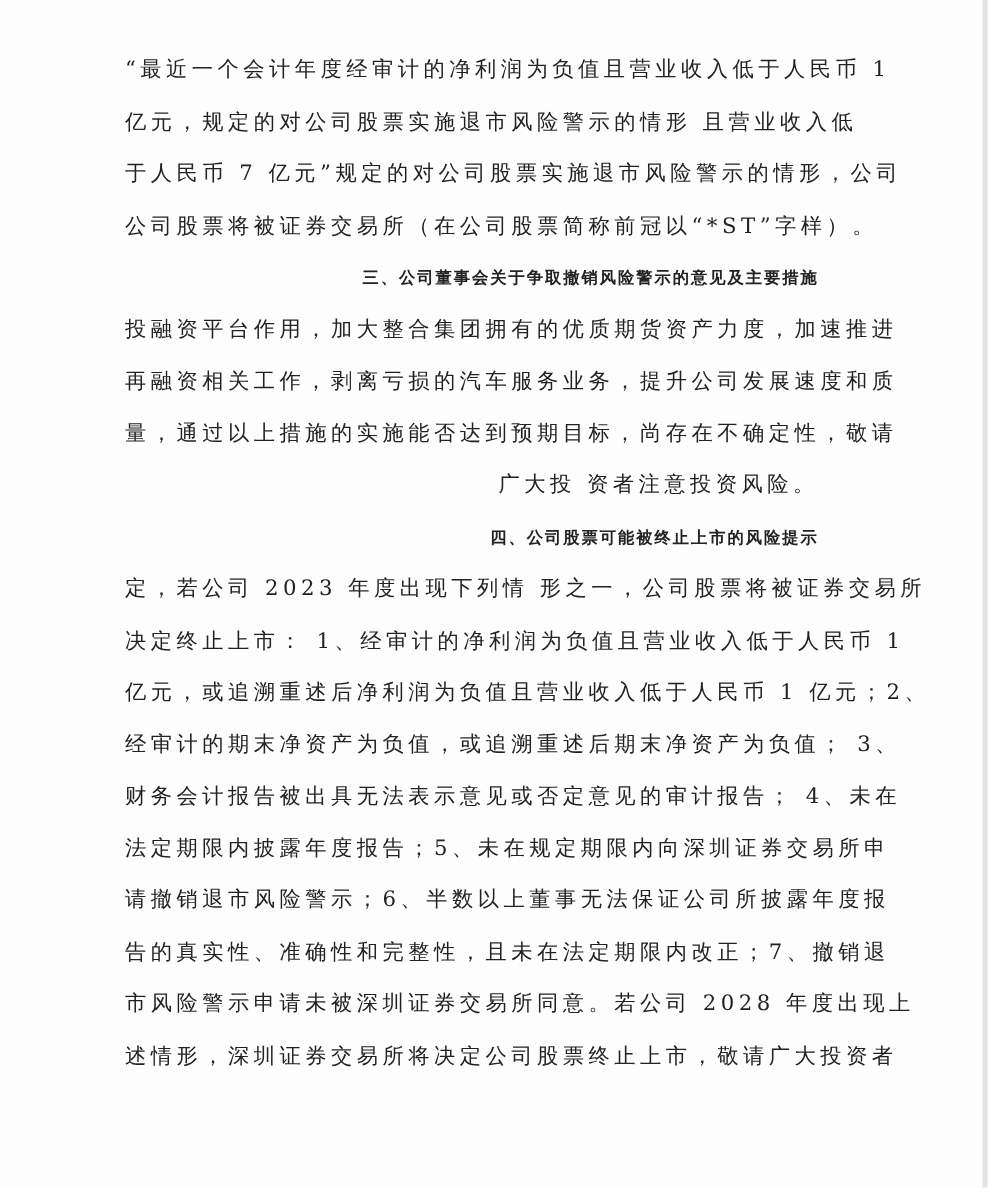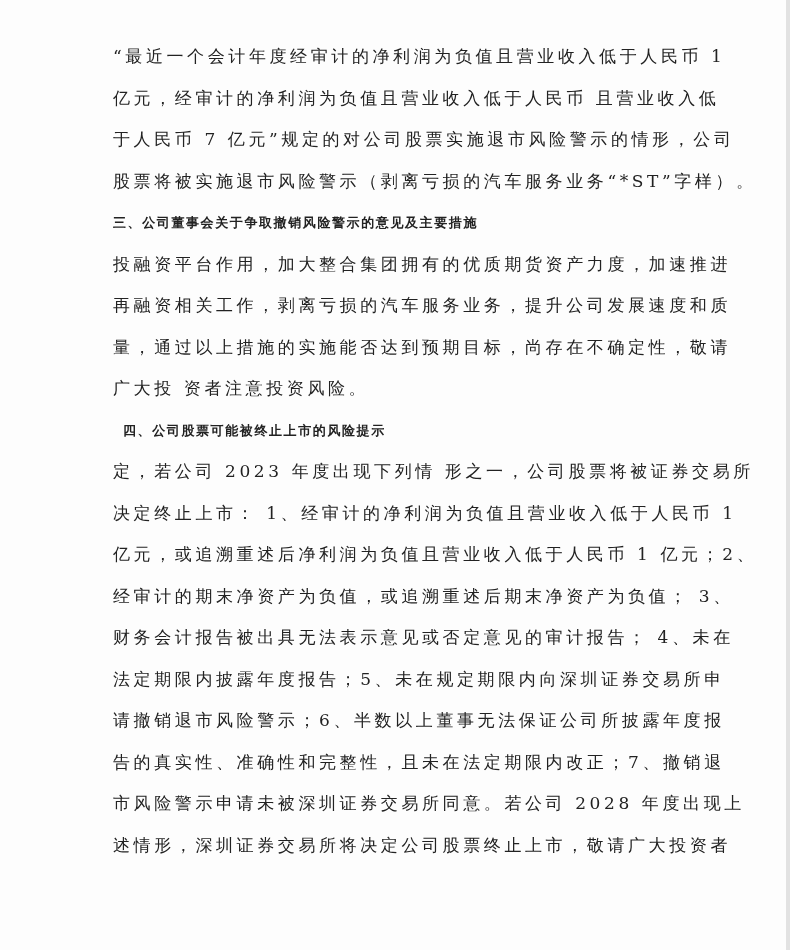--- a/index.html
+++ b/index.html
@@ -7,21 +7,21 @@
     width: 790px; height: 950px; overflow: hidden;
     background: #fdfdfd; position: relative;
     font-family: "DejaVu Serif", "Liberation Serif", serif;
     color: #222;
   }
   .scroll-strip {
     position: absolute; top: 0; right: 0; width: 4px; height: 950px;
     background: #e2e2e2;
   }
   .page {
-    position: absolute; left: 113px; top: 36px; width: 555px;
+    position: absolute; left: 100px; top: 36px; width: 555px; text-align: right;
   }
   .line {
     height: 41.5px; line-height: 41.5px;
     font-size: 17px; letter-spacing: 3.6px;
     white-space: nowrap;
   }
   .heading {
     font-weight: bold; letter-spacing: 1.6px; font-size: 13px;
     font-family: "DejaVu Sans", "Liberation Sans", sans-serif;
   }
@@ -29,23 +29,23 @@
   .h4-indent { padding-left: 10px; }
 </style>
 </head>
 <body>
 
 <div class="scroll-strip"></div>
 
 <div class="page">
   <div>
     <div class="line">“最近一个会计年度经审计的净利润为负值且营业收入低于人民币 1</div>
-    <div class="line">亿元，经审计的净利润为负值且营业收入低于人民币 且营业收入低</div>
+    <div class="line">亿元，规定的对公司股票实施退市风险警示的情形 且营业收入低</div>
     <div class="line">于人民币 7 亿元”规定的对公司股票实施退市风险警示的情形，公司</div>
-    <div class="line">股票将被实施退市风险警示（剥离亏损的汽车服务业务“*ST”字样）。</div>
+    <div class="line">公司股票将被证券交易所（在公司股票简称前冠以“*ST”字样）。</div>
   </div>
 
   <div>
     <div class="line heading">三、公司董事会关于争取撤销风险警示的意见及主要措施</div>
     <div class="line">投融资平台作用，加大整合集团拥有的优质期货资产力度，加速推进</div>
     <div class="line">再融资相关工作，剥离亏损的汽车服务业务，提升公司发展速度和质</div>
     <div class="line">量，通过以上措施的实施能否达到预期目标，尚存在不确定性，敬请</div>
     <div class="line">广大投 资者注意投资风险。</div>
   </div>
 

